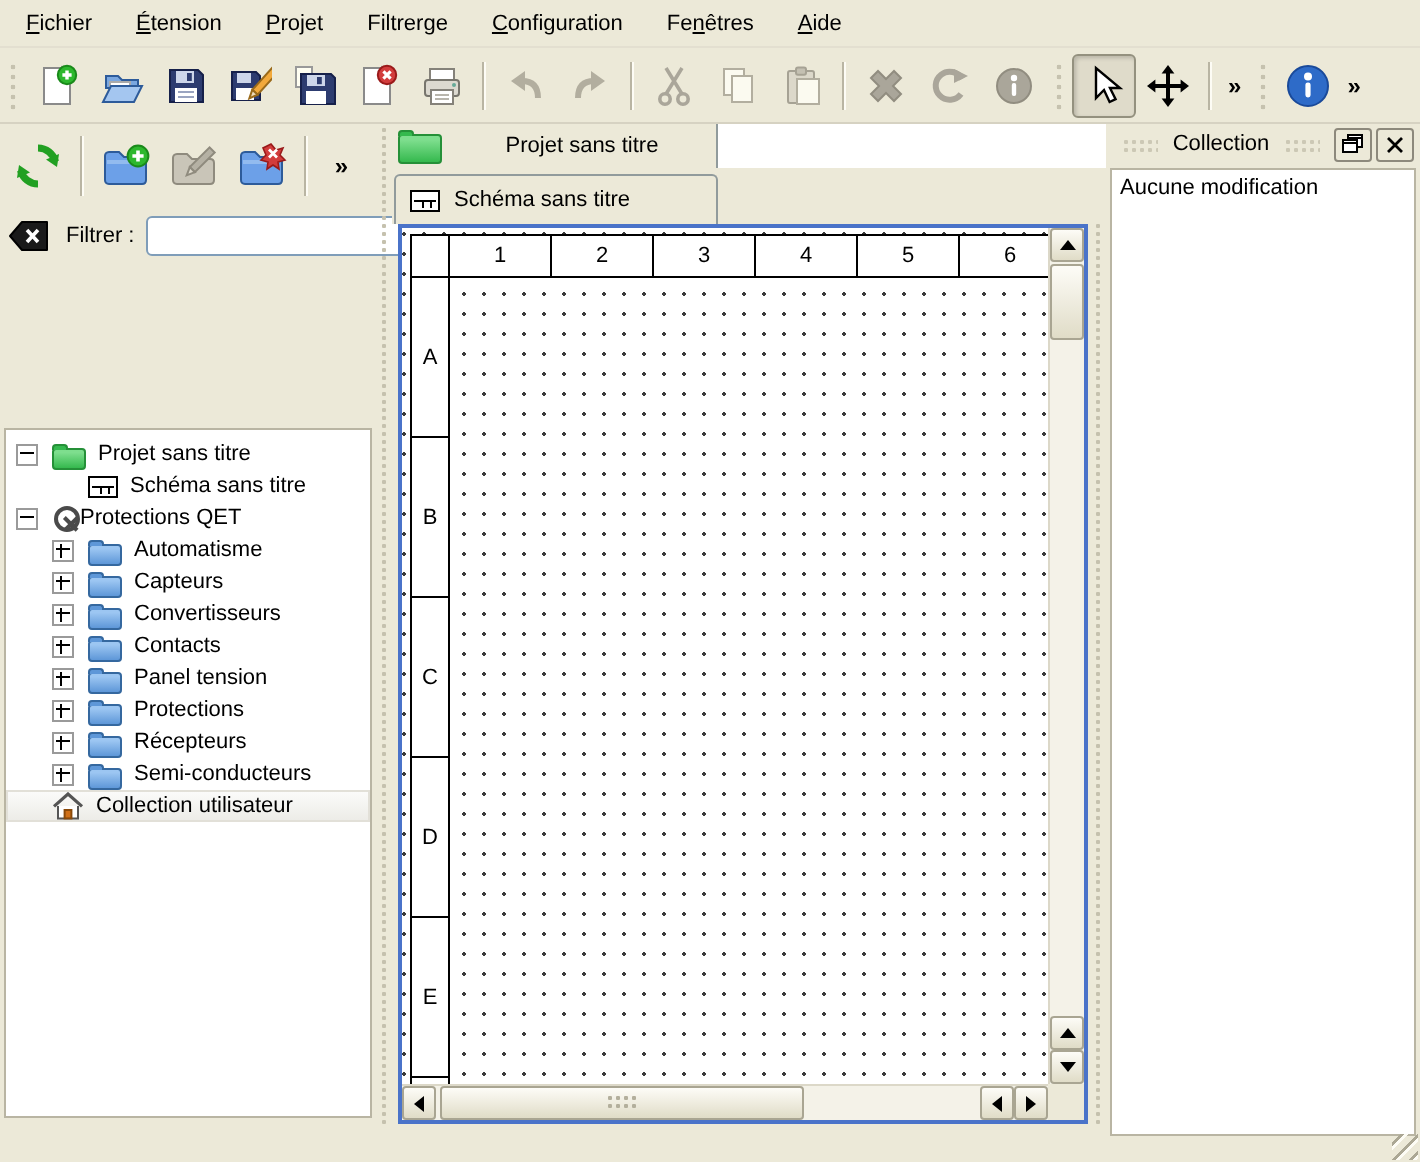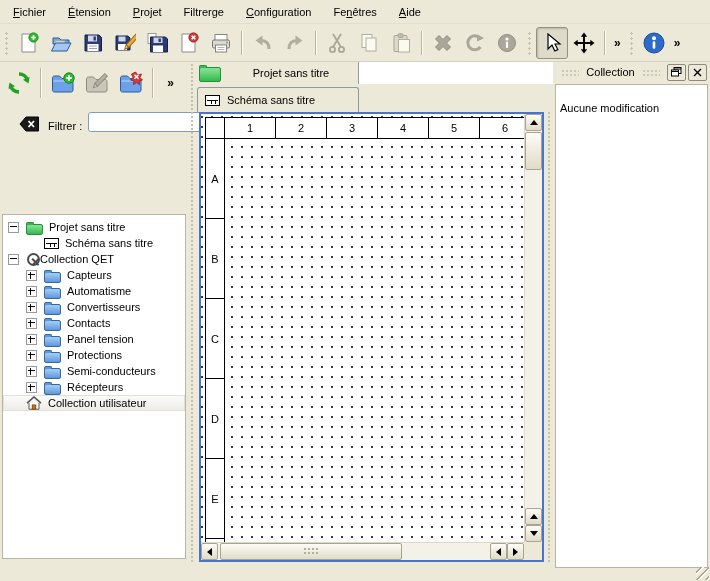--- a/index.html
+++ b/index.html
@@ -31,21 +31,21 @@
         background-size:4px 4px}
   .dtext{padding:0 2px;white-space:nowrap}
   .dbtn{width:17px;height:15px;border:1px solid #8d897c;background:#ece9d8;border-radius:2px;
         display:flex;align-items:center;justify-content:center;margin-left:2px;flex:none}
 
   #ldock{position:absolute;left:0;top:62px;width:188px;height:503px}
   .ptool{height:42px;display:flex;align-items:center;padding:0 2px}
   .pbtn{width:34px;height:34px;display:flex;align-items:center;justify-content:center;flex:none;border-radius:3px}
   .ptool .sep{height:30px}
   .ovf{margin-left:auto;margin-right:8px}
-  .frow{display:flex;align-items:flex-end;height:28px;padding:0 19px}
+  .frow{display:flex;align-items:center;height:28px;padding:0 4px}
   .frow label{margin:0 6px 0 8px;white-space:nowrap}
   .finput{flex:1;height:18px;border:1px solid #7f9db9;border-radius:3px;margin-right:2px;
           font-family:"Liberation Sans",sans-serif;font-size:11px;padding:0 3px}
 
   .tree{position:absolute;left:2px;top:152px;width:182px;bottom:6px;background:#fff;
         border:1px solid #b9b5a3;overflow:hidden;padding-top:4px}
   .trow{height:16px;display:flex;align-items:center;white-space:nowrap}
   .lv0{padding-left:5px}.lv1{padding-left:23px}
   .exp{width:9px;height:9px;border:1px solid #9a9a9a;background:#fff;margin-right:7px;position:relative;flex:none}
   .exp::before{content:"";position:absolute;left:1px;right:1px;top:3px;height:1px;background:#000}
@@ -109,21 +109,21 @@
           background:linear-gradient(#fdfcf7,#e0dcc7);box-sizing:border-box;display:flex;align-items:center;justify-content:center}
   .grip{width:16px;height:9px;background-image:radial-gradient(circle,#b3af9c 1px,rgba(0,0,0,0) 1.2px);background-size:4px 4px}
   .tri-u{width:0;height:0;border-left:4px solid transparent;border-right:4px solid transparent;border-bottom:5px solid #000}
   .tri-d{width:0;height:0;border-left:4px solid transparent;border-right:4px solid transparent;border-top:5px solid #000}
   .tri-l{width:0;height:0;border-top:4px solid transparent;border-bottom:4px solid transparent;border-right:5px solid #000}
   .tri-r{width:0;height:0;border-top:4px solid transparent;border-bottom:4px solid transparent;border-left:5px solid #000}
 
   
   #rdock{position:absolute;left:553px;top:62px;width:157px;height:508px}
   .rlist{position:absolute;left:2px;top:22px;right:2px;height:484px;background:#fff;border:1px solid #b9b5a3;
-         padding:17px 4px;box-sizing:border-box}
+         padding:3px 4px;box-sizing:border-box}
 
   .resize-grip{position:absolute;right:1px;bottom:1px;width:13px;height:13px;
       background:repeating-linear-gradient(135deg,rgba(0,0,0,0) 0 3px,#aba794 3px 4.5px,#fdfcf5 4.5px 6px)}
 </style>
 </head>
 <body>
 
 <div class="menubar">
   <span class="mi"><span></span><span class="u">F</span><span>ichier</span></span>
   <span class="mi"><span></span><span class="u">É</span><span>tension</span></span>
@@ -348,61 +348,61 @@
       <span>Projet sans titre</span>
     </div>
     <div class="trow lv1">
       <span class="exp none"></span>
       <span class="ticon schm"></span>
       <span>Schéma sans titre</span>
     </div>
     <div class="trow lv0">
       <span class="exp"></span>
       <span class="ticon qet"></span>
-      <span>Collection QET</span>
+      <span>Protections QET</span>
+    </div>
+    <div class="trow lv1">
+      <span class="exp plus"></span>
+      <span class="ticon fb"></span>
+      <span>Automatisme</span>
     </div>
     <div class="trow lv1">
       <span class="exp plus"></span>
       <span class="ticon fb"></span>
       <span>Capteurs</span>
     </div>
     <div class="trow lv1">
       <span class="exp plus"></span>
       <span class="ticon fb"></span>
-      <span>Automatisme</span>
-    </div>
-    <div class="trow lv1">
-      <span class="exp plus"></span>
-      <span class="ticon fb"></span>
       <span>Convertisseurs</span>
     </div>
     <div class="trow lv1">
       <span class="exp plus"></span>
       <span class="ticon fb"></span>
       <span>Contacts</span>
     </div>
     <div class="trow lv1">
       <span class="exp plus"></span>
       <span class="ticon fb"></span>
       <span>Panel tension</span>
     </div>
     <div class="trow lv1">
       <span class="exp plus"></span>
       <span class="ticon fb"></span>
       <span>Protections</span>
     </div>
     <div class="trow lv1">
       <span class="exp plus"></span>
       <span class="ticon fb"></span>
+      <span>Récepteurs</span>
+    </div>
+    <div class="trow lv1">
+      <span class="exp plus"></span>
+      <span class="ticon fb"></span>
       <span>Semi-conducteurs</span>
-    </div>
-    <div class="trow lv1">
-      <span class="exp plus"></span>
-      <span class="ticon fb"></span>
-      <span>Récepteurs</span>
     </div>
     <div class="trow lv0 hl">
       <span class="exp none"></span>
       <span class="ticon">
         <svg width="16" height="14" viewBox="0 0 16 14">
             <path d="M1 7.2L8 1l7 6.2" fill="none" stroke="#555" stroke-width="1.6"></path>
         <path d="M3 7v6.2h10V7" fill="#fff" stroke="#555"></path>
             <rect x="6.3" y="9" width="3.4" height="4.2" fill="#d07018" stroke="#8a4a0a"></rect>
           </svg>
       </span>

